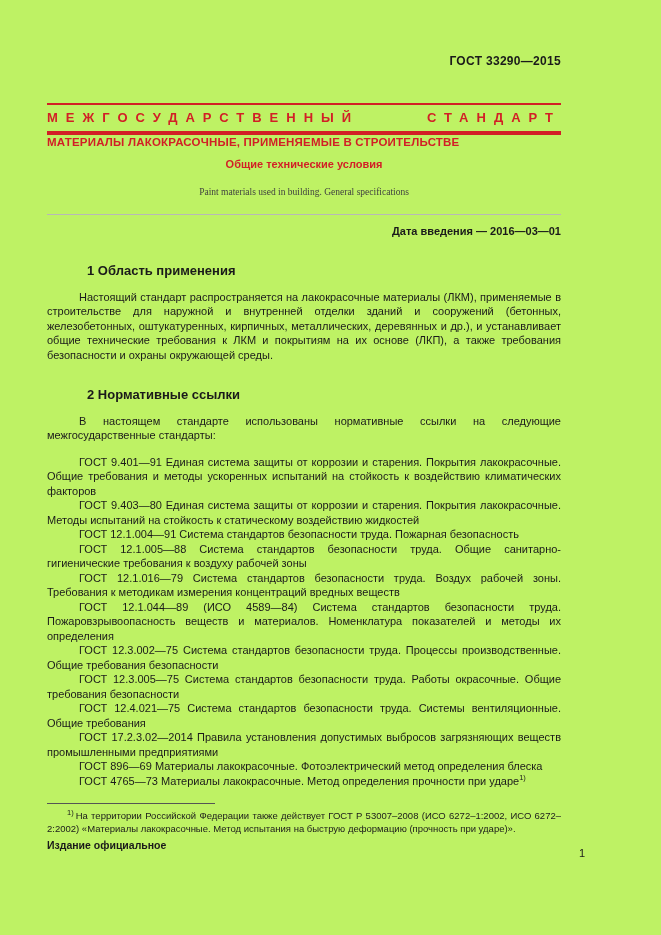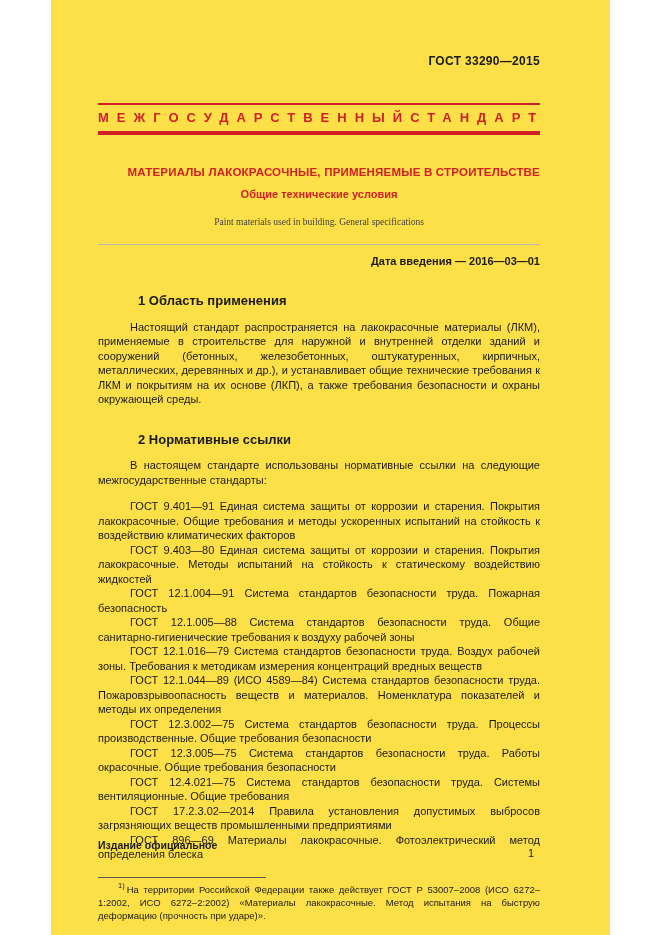--- a/index.html
+++ b/index.html
@@ -1,27 +1,27 @@
 <!DOCTYPE html>
 <html lang="ru"><head>
 <meta charset="utf-8">
 <style>
   * { box-sizing: border-box; }
   html, body { margin: 0; padding: 0; background: #ffffff; }
   .page {
     position: relative;
-    width: 559px;
+    width: 661px;
     height: 935px;
     margin: 0 auto;
-    background: #fde047;
+    background: #bef264;
     font-family: "Liberation Sans", sans-serif;
     color: #1a1a1a;
     font-size: 11px;
     line-height: 14.5px;
-    padding: 54px 70px 0 47px;
+    padding: 54px 100px 0 47px;
     overflow: hidden;
   }
   .doc-number {
     text-align: right;
     font-weight: bold;
     font-size: 12px;
     letter-spacing: 0.3px;
   }
   .banner { margin-top: 34px; }
   .rule-red-thin { height: 2px; background: #d21f26; }
@@ -33,23 +33,22 @@
     color: #d21f26;
     font-weight: bold;
     font-size: 13px;
     margin: 6px 0 6px 0;
     white-space: nowrap;
   }
   .banner-text span { letter-spacing: 8px; }
   .doc-title {
     color: #d21f26;
     font-weight: bold;
-    text-align: right;
+    text-align: left;
     font-size: 11.5px;
-    margin-top: 30px;
     letter-spacing: 0.2px;
   }
   .doc-subtitle {
     color: #d21f26;
     font-weight: bold;
     text-align: center;
     font-size: 11px;
     margin-top: 7px;
   }
   .doc-title-en {
@@ -143,20 +142,21 @@
     <p class="body-par">ГОСТ 9.403—80 Единая система защиты от коррозии и старения. Покрытия лакокрасочные. Методы испытаний на стойкость к статическому воздействию жидкостей</p>
     <p class="body-par">ГОСТ 12.1.004—91 Система стандартов безопасности труда. Пожарная безопасность</p>
     <p class="body-par">ГОСТ 12.1.005—88 Система стандартов безопасности труда. Общие санитарно-гигиенические требования к воздуху рабочей зоны</p>
     <p class="body-par">ГОСТ 12.1.016—79 Система стандартов безопасности труда. Воздух рабочей зоны. Требования к методикам измерения концентраций вредных веществ</p>
     <p class="body-par">ГОСТ 12.1.044—89 (ИСО 4589—84) Система стандартов безопасности труда. Пожаровзрывоопасность веществ и материалов. Номенклатура показателей и методы их определения</p>
     <p class="body-par">ГОСТ 12.3.002—75 Система стандартов безопасности труда. Процессы производственные. Общие требования безопасности</p>
     <p class="body-par">ГОСТ 12.3.005—75 Система стандартов безопасности труда. Работы окрасочные. Общие требования безопасности</p>
     <p class="body-par">ГОСТ 12.4.021—75 Система стандартов безопасности труда. Системы вентиляционные. Общие требования</p>
     <p class="body-par">ГОСТ 17.2.3.02—2014 Правила установления допустимых выбросов загрязняющих веществ промышленными предприятиями</p>
     <p class="body-par">ГОСТ 896—69 Материалы лакокрасочные. Фотоэлектрический метод определения блеска</p>
+    <p class="body-par"><span>ГОСТ 4765—73 Материалы лакокрасочные. Метод определения прочности при ударе</span><sup>1)</sup></p>
   </div>
 
   <div class="footnote-sep"></div>
   <p class="footnote"><sup>1)</sup><span>На территории Российской Федерации также действует ГОСТ Р 53007–2008 (ИСО 6272–1:2002, ИСО 6272–2:2002) «Материалы лакокрасочные. Метод испытания на быструю деформацию (прочность при ударе)».</span></p>
 
   <div class="footer-label">Издание официальное</div>
   <div class="page-number">1</div>
 
 </div>
 

